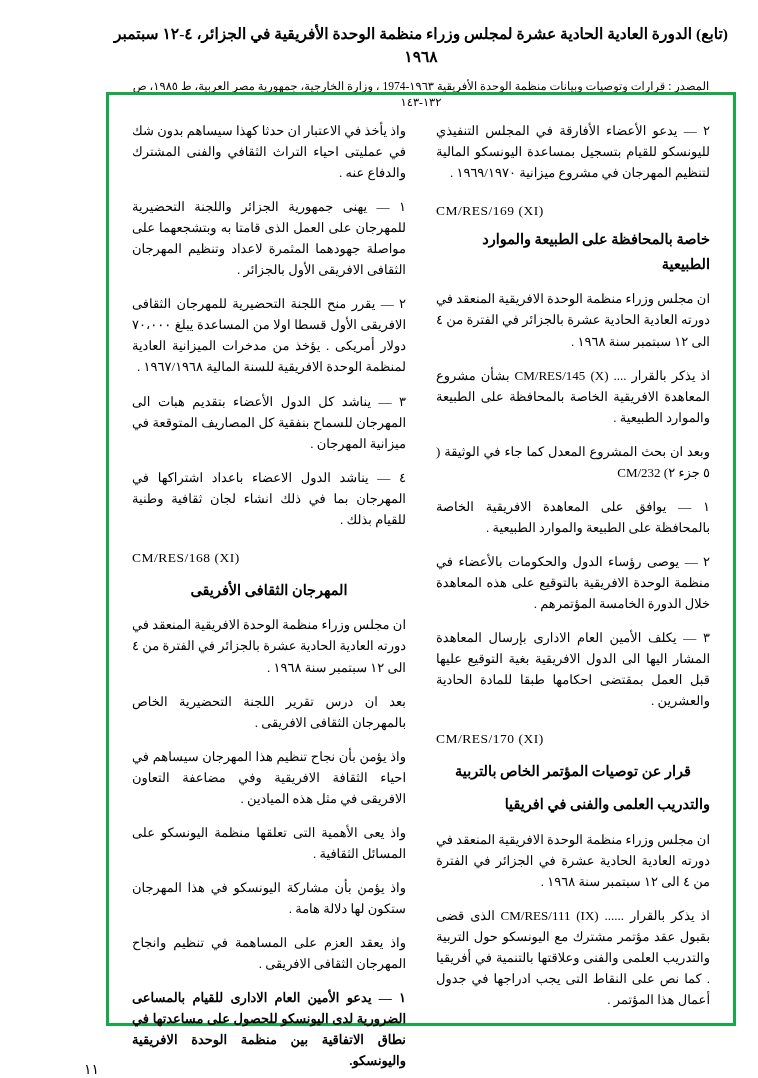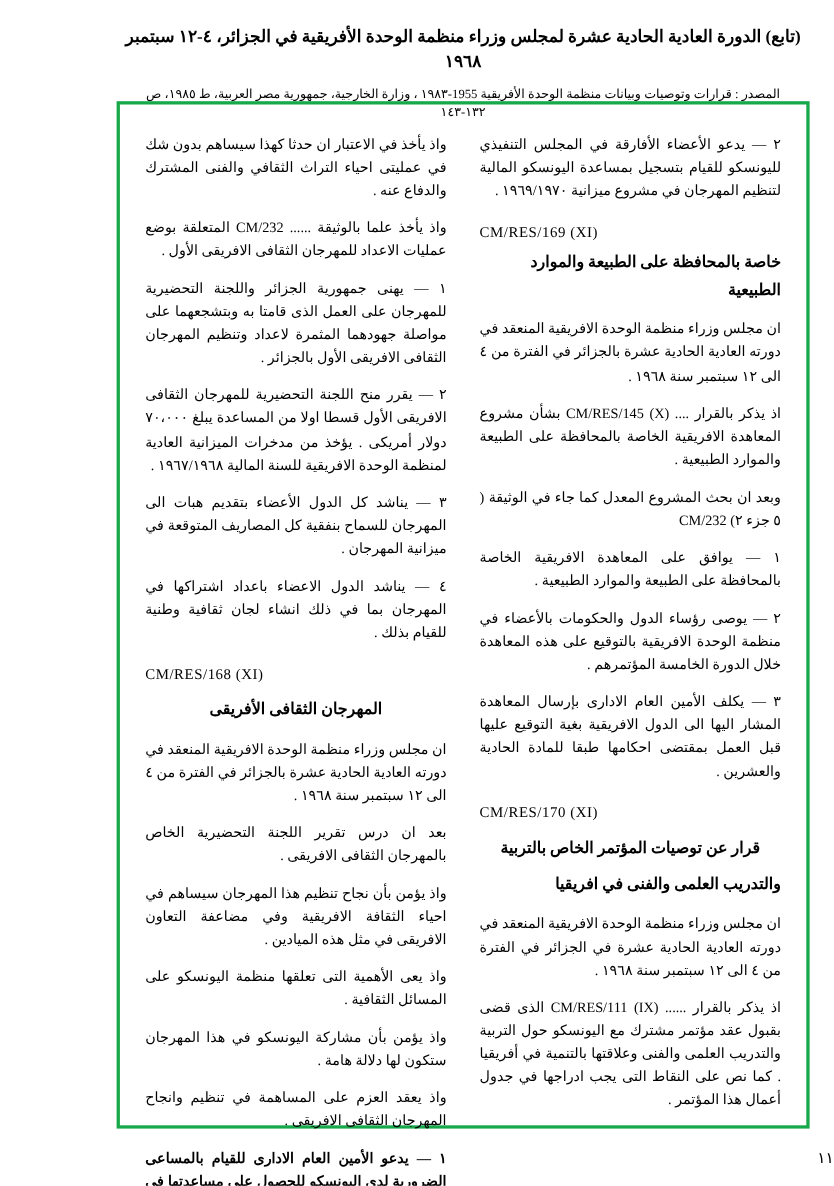--- a/index.html
+++ b/index.html
@@ -91,36 +91,36 @@
   }
   .heading.sub {
     margin-top: -4px;
     text-align: right;
   }
   .bold {
     font-weight: bold;
   }
   .page-number {
     position: absolute;
-    bottom: 16px;
+    bottom: 0;
     left: 0;
     right: 0;
-    text-align: right;
+    text-align: left;
     font-size: 14px;
     direction: rtl;
   }
 </style>
 </head>
 <body>
 
 <div class="page">
 
   <div class="doc-header">
     <div class="doc-title">(تابع) الدورة العادية الحادية عشرة لمجلس وزراء منظمة الوحدة الأفريقية في الجزائر، ٤-١٢ سبتمبر ١٩٦٨</div>
-    <div class="doc-source">المصدر : ‏قرارات وتوصيات وبيانات منظمة الوحدة الأفريقية 1955-١٩٨٣ ، وزارة الخارجية، جمهورية مصر العربية، ط ١٩٨٥، ص ١٣٢-١٤٣</div>
+    <div class="doc-source">المصدر : ‏قرارات وتوصيات وبيانات منظمة الوحدة الأفريقية ١٩٦٣-1974 ، وزارة الخارجية، جمهورية مصر العربية، ط ١٩٨٥، ص ١٣٢-١٤٣</div>
   </div>
 
   <div class="frame"></div>
 
   <div class="columns">
     <div class="col" id="col-right">
         <div class="blk">٢ — يدعو الأعضاء الأفارقة في المجلس التنفيذي لليونسكو للقيام بتسجيل بمساعدة اليونسكو المالية لتنظيم المهرجان في مشروع ميزانية ١٩٦٩/١٩٧٠ .</div>
         <div class="code">CM/RES/169 (XI)</div>
         <div class="heading sub">خاصة بالمحافظة على الطبيعة والموارد الطبيعية</div>
         <div class="blk">ان مجلس وزراء منظمة الوحدة الافريقية المنعقد في دورته العادية الحادية عشرة بالجزائر في الفترة من ٤ الى ١٢ سبتمبر سنة ١٩٦٨ .</div>
@@ -130,21 +130,20 @@
         <div class="blk">٢ — يوصى رؤساء الدول والحكومات بالأعضاء في منظمة الوحدة الافريقية بالتوقيع على هذه المعاهدة خلال الدورة الخامسة المؤتمرهم .</div>
         <div class="blk">٣ — يكلف الأمين العام الادارى بإرسال المعاهدة المشار اليها الى الدول الافريقية بغية التوقيع عليها قبل العمل بمقتضى احكامها طبقا للمادة الحادية والعشرين .</div>
         <div class="code">CM/RES/170 (XI)</div>
         <div class="heading">قرار عن توصيات المؤتمر الخاص بالتربية</div>
         <div class="heading sub">والتدريب العلمى والفنى في افريقيا</div>
         <div class="blk">ان مجلس وزراء منظمة الوحدة الافريقية المنعقد في دورته العادية الحادية عشرة في الجزائر في الفترة من ٤ الى ١٢ سبتمبر سنة ١٩٦٨ .</div>
         <div class="blk">اذ يذكر بالقرار ...... CM/RES/111 (IX) الذى قضى بقبول عقد مؤتمر مشترك مع اليونسكو حول التربية والتدريب العلمى والفنى وعلاقتها بالتنمية في أفريقيا . كما نص على النقاط التى يجب ادراجها في جدول أعمال هذا المؤتمر .</div>
       </div>
     <div class="col" id="col-left">
         <div class="blk">واذ يأخذ في الاعتبار ان حدثا كهذا سيساهم بدون شك في عمليتى احياء التراث الثقافي والفنى المشترك والدفاع عنه .</div>
-        <div class="blk">واذ يأخذ علما بالوثيقة ...... CM/232 المتعلقة بوضع عمليات الاعداد للمهرجان الثقافى الافريقى الأول .</div>
         <div class="blk">١ — يهنى جمهورية الجزائر واللجنة التحضيرية للمهرجان على العمل الذى قامتا به وبتشجعهما على مواصلة جهودهما المثمرة لاعداد وتنظيم المهرجان الثقافى الافريقى الأول بالجزائر .</div>
         <div class="blk">٢ — يقرر منح اللجنة التحضيرية للمهرجان الثقافى الافريقى الأول قسطا اولا من المساعدة يبلغ ٧٠،٠٠٠ دولار أمريكى . يؤخذ من مدخرات الميزانية العادية لمنظمة الوحدة الافريقية للسنة المالية ١٩٦٧/١٩٦٨ .</div>
         <div class="blk">٣ — يناشد كل الدول الأعضاء بتقديم هبات الى المهرجان للسماح بنفقية كل المصاريف المتوقعة في ميزانية المهرجان .</div>
         <div class="blk">٤ — يناشد الدول الاعضاء باعداد اشتراكها في المهرجان بما في ذلك انشاء لجان ثقافية وطنية للقيام بذلك .</div>
         <div class="code">CM/RES/168 (XI)</div>
         <div class="heading">المهرجان الثقافى الأفريقى</div>
         <div class="blk">ان مجلس وزراء منظمة الوحدة الافريقية المنعقد في دورته العادية الحادية عشرة بالجزائر في الفترة من ٤ الى ١٢ سبتمبر سنة ١٩٦٨ .</div>
         <div class="blk">بعد ان درس تقرير اللجنة التحضيرية الخاص بالمهرجان الثقافى الافريقى .</div>
         <div class="blk">واذ يؤمن بأن نجاح تنظيم هذا المهرجان سيساهم في احياء الثقافة الافريقية وفي مضاعفة التعاون الافريقى في مثل هذه الميادين .</div>
         <div class="blk">واذ يعى الأهمية التى تعلقها منظمة اليونسكو على المسائل الثقافية .</div>

